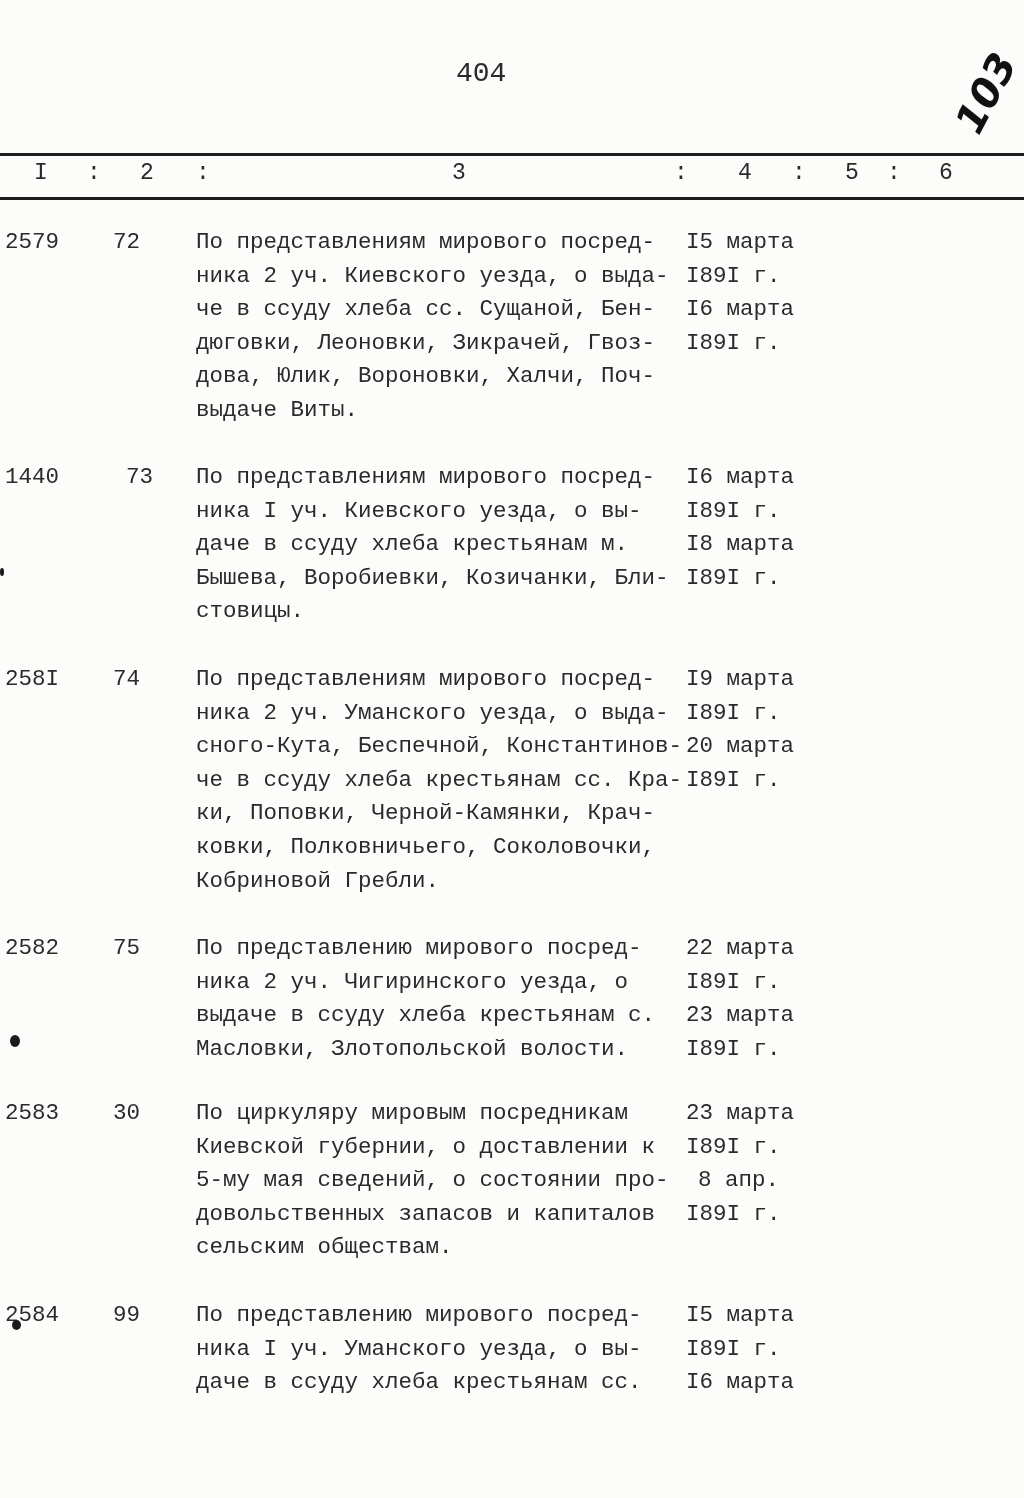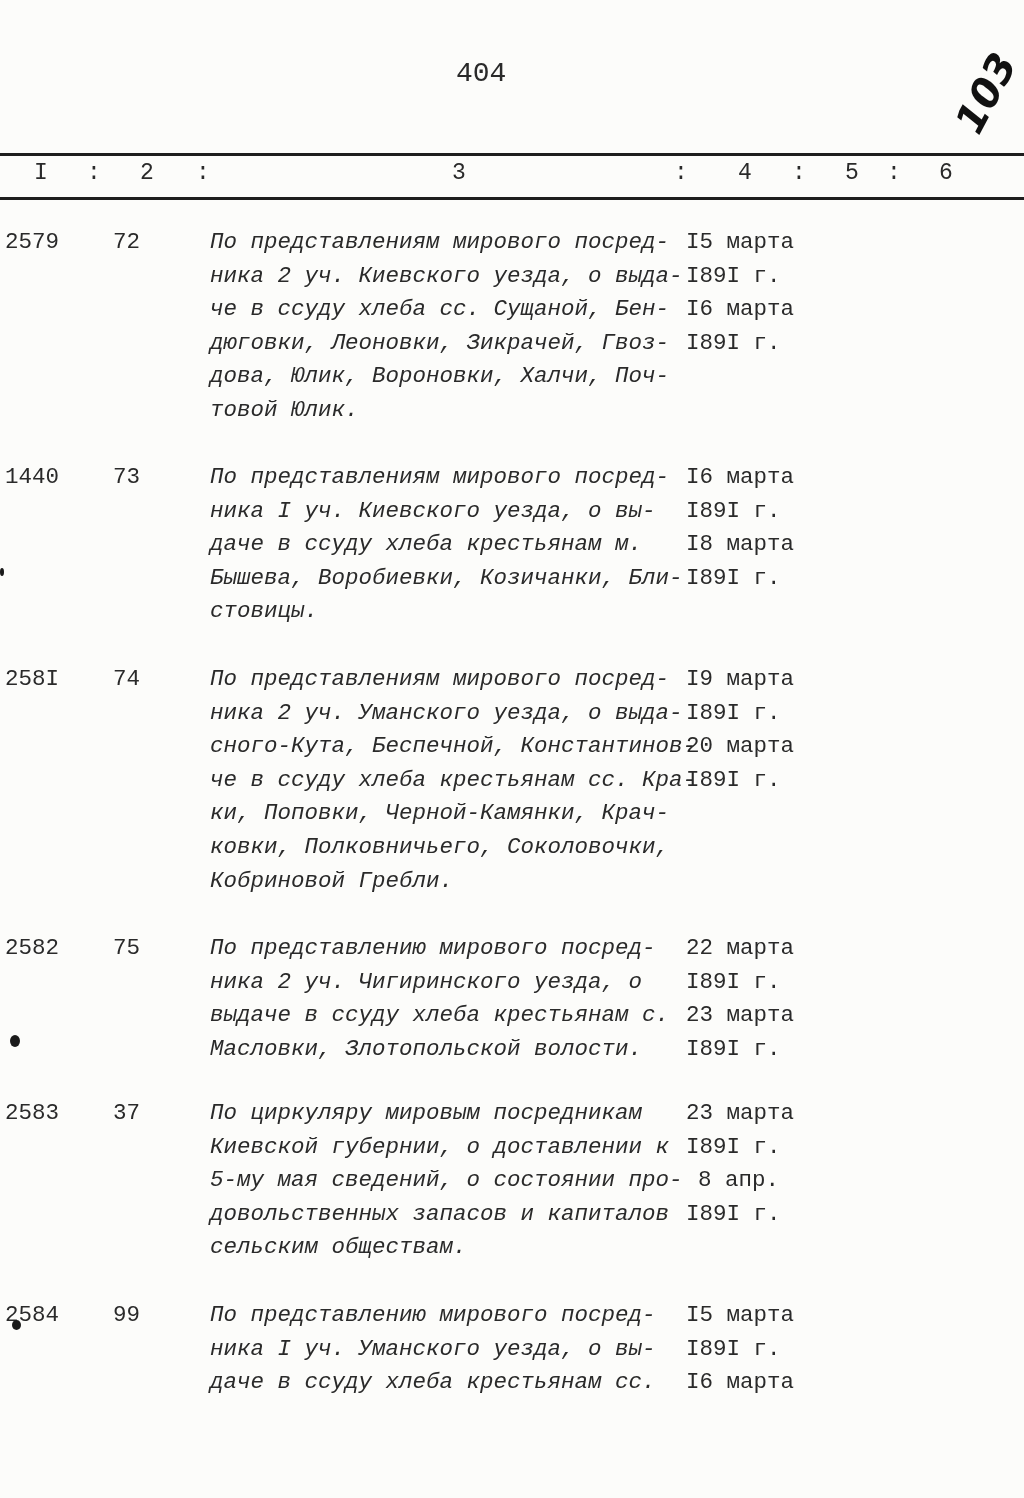--- a/index.html
+++ b/index.html
@@ -16,21 +16,21 @@
     font-size: 40px; font-weight: bold; font-style: italic;
     transform: rotate(-62deg); transform-origin: center; color: #111;
   }
   .rule { position: absolute; left: 0; width: 1024px; height: 3px; background: #1e1e1e; }
   .rule.top { top: 153px; }
   .rule.bottom { top: 197px; }
   .head-cell { position: absolute; top: 160px; font-size: 23px; }
   .rec { position: absolute; left: 0; width: 1024px; }
   .c1 { position: absolute; left: 5px; top: 0; }
   .c2 { position: absolute; left: 113px; top: 0; text-align: right; }
-  .c3 { position: absolute; left: 210px; top: 0; font-style: italic; }
+  .c3 { position: absolute; left: 196px; top: 0; }
   .c4 { position: absolute; left: 686px; top: 0; }
   .line { height: 33.6px; line-height: 33.6px; white-space: pre; }
   .blot { position: absolute; width: 10px; height: 12px; border-radius: 50%; background: #1a1a1a; }
 </style>
 </head>
 <body>
 
 <div class="abs page-number">404</div>
 <div class="abs sheet-number">103</div>
 
@@ -52,33 +52,33 @@
 
 <div class="rec" style="top:226px">
   <div class="c1 line">2579</div>
   <div class="c2 line">72</div>
   <div class="c3">
     <div class="line">По представлениям мирового посред-</div>
     <div class="line">ника 2 уч. Киевского уезда, о выда-</div>
     <div class="line">че в ссуду хлеба сс. Сущаной, Бен-</div>
     <div class="line">дюговки, Леоновки, Зикрачей, Гвоз-</div>
     <div class="line">дова, Юлик, Вороновки, Халчи, Поч-</div>
-    <div class="line">товой Юлик.</div>
+    <div class="line">выдаче Виты.</div>
   </div>
   <div class="c4">
     <div class="line">I5 марта</div>
     <div class="line">I89I г.</div>
     <div class="line">I6 марта</div>
     <div class="line">I89I г.</div>
   </div>
 </div>
 
 <div class="rec" style="top:461px">
   <div class="c1 line">1440</div>
-  <div class="c2 line" style="left:113px">73</div>
+  <div class="c2 line" style="left:126px">73</div>
   <div class="c3">
     <div class="line">По представлениям мирового посред-</div>
     <div class="line">ника I уч. Киевского уезда, о вы-</div>
     <div class="line">даче в ссуду хлеба крестьянам м.</div>
     <div class="line">Бышева, Воробиевки, Козичанки, Бли-</div>
     <div class="line">стовицы.</div>
   </div>
   <div class="c4">
     <div class="line">I6 марта</div>
     <div class="line">I89I г.</div>
@@ -119,21 +119,21 @@
   <div class="c4">
     <div class="line">22 марта</div>
     <div class="line">I89I г.</div>
     <div class="line">23 марта</div>
     <div class="line">I89I г.</div>
   </div>
 </div>
 
 <div class="rec" style="top:1097px">
   <div class="c1 line">2583</div>
-  <div class="c2 line">37</div>
+  <div class="c2 line">30</div>
   <div class="c3">
     <div class="line">По циркуляру мировым посредникам</div>
     <div class="line">Киевской губернии, о доставлении к</div>
     <div class="line">5-му мая сведений, о состоянии про-</div>
     <div class="line">довольственных запасов и капиталов</div>
     <div class="line">сельским обществам.</div>
   </div>
   <div class="c4">
     <div class="line">23 марта</div>
     <div class="line">I89I г.</div>

